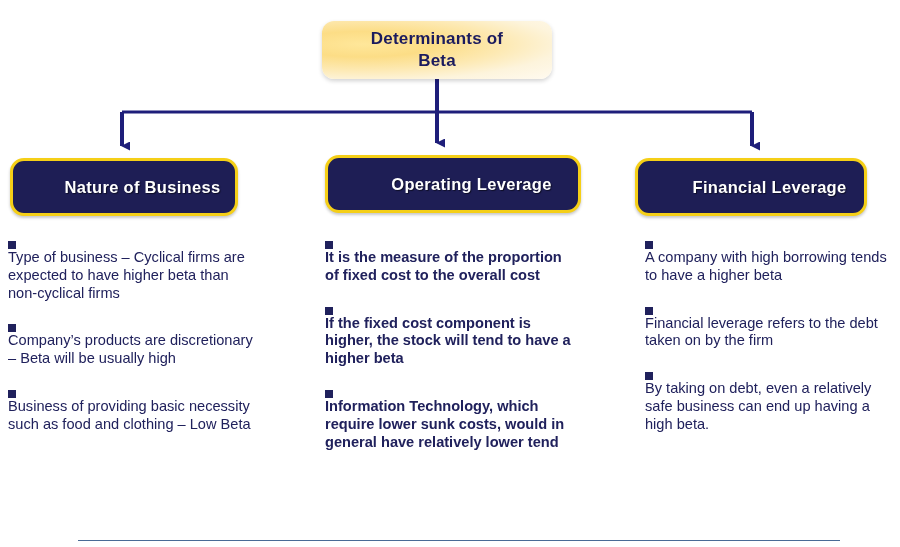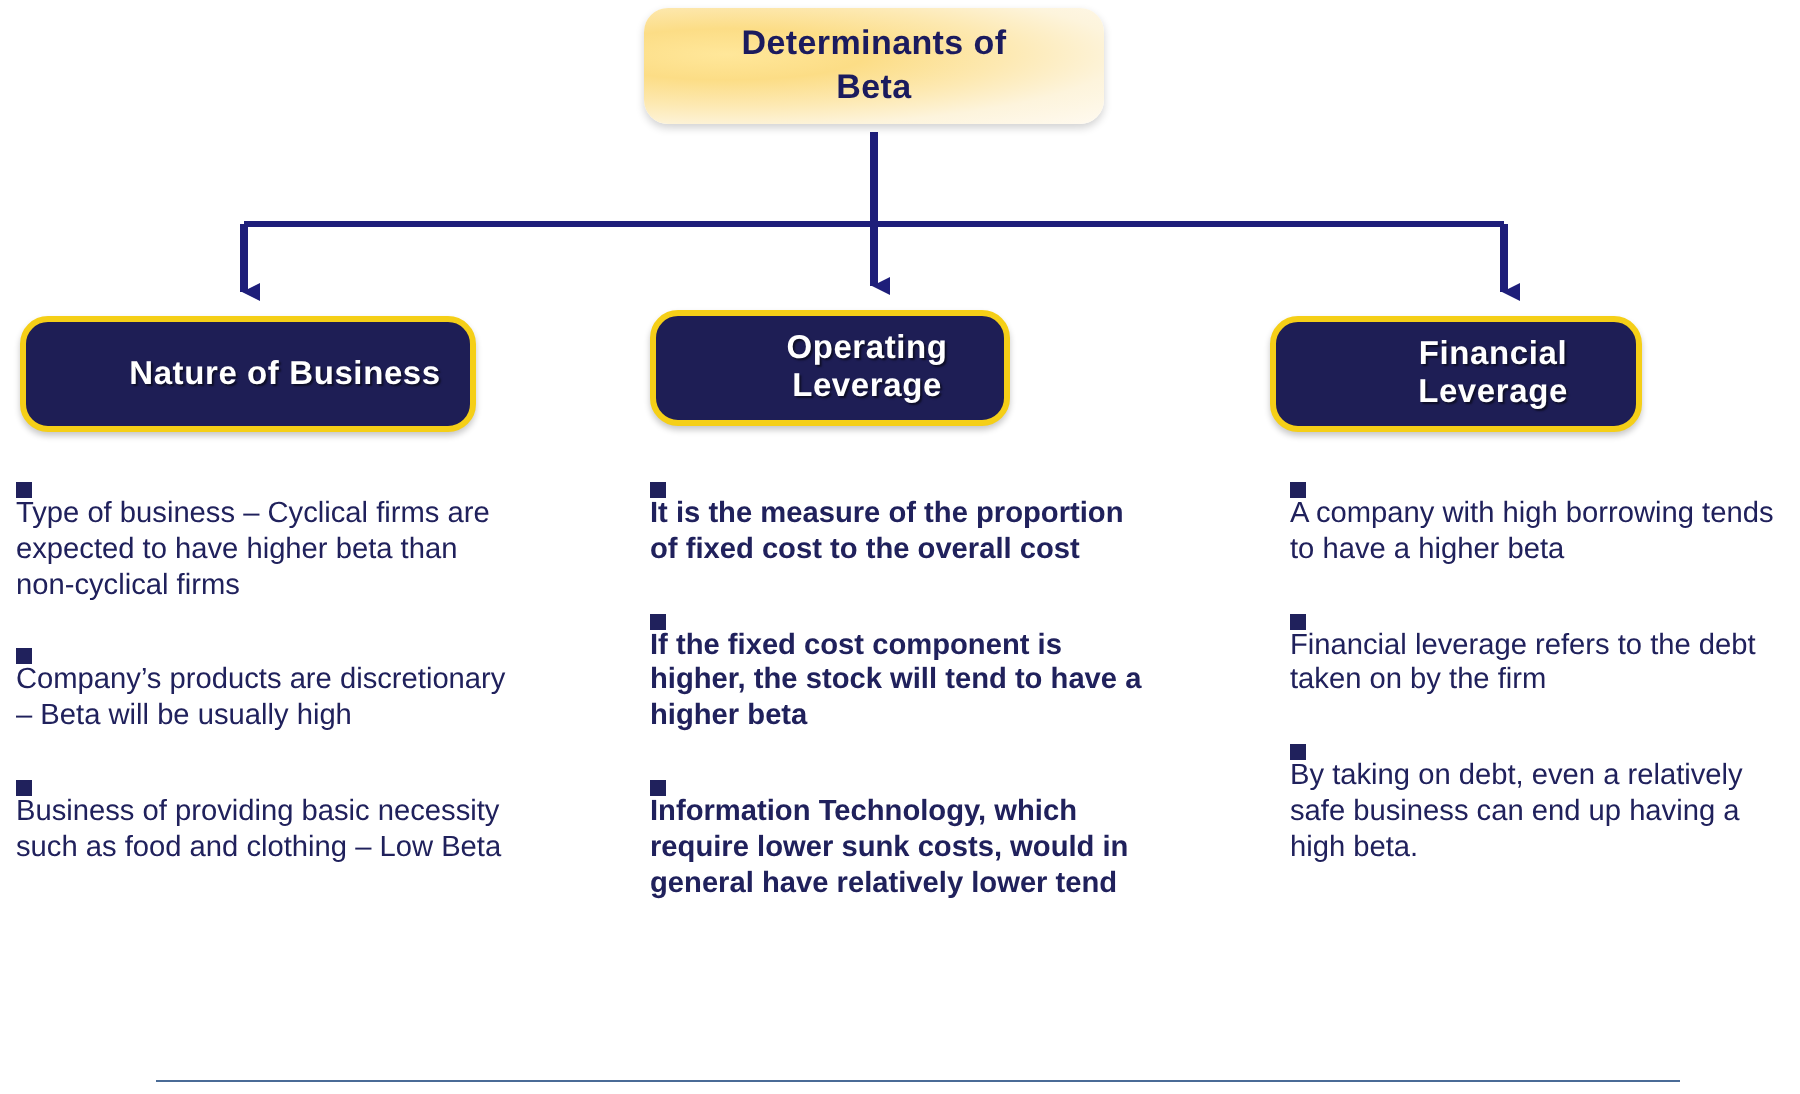--- a/index.html
+++ b/index.html
@@ -29,21 +29,21 @@
     left: 0; top: 0;
     width: 900px;
     height: 547px;
     pointer-events: none;
   }
 
   
   .root-box {
     position: absolute;
     left: 322px;
-    top: 4px;
+    top: 21px;
     width: 230px;
     height: 58px;
     border-radius: 12px;
     background:
       radial-gradient(ellipse at 18% 40%, #ffe79a 0%, #fcdd86 26%, #fde9b2 52%, #fdf4dc 74%, #fffaf0 100%);
     box-shadow: 0 2px 4px rgba(0,0,0,0.18);
     display: flex;
     align-items: center;
     justify-content: center;
     box-sizing: border-box;
@@ -74,22 +74,22 @@
   .cat-title {
     color: #ffffff;
     font-size: 16.5px;
     font-weight: bold;
     text-align: center;
     letter-spacing: 0.3px;
     text-shadow: 1px 1px 1px rgba(0,0,0,0.55);
   }
 
   .cat-box.c0 { left: 10px;  top: 158px; width: 228px; }
-  .cat-box.c1 { left: 325px; top: 155px; width: 180px; }
-  .cat-box.c2 { left: 635px; top: 158px; width: 186px; }
+  .cat-box.c1 { left: 325px; top: 155px; width: 256px; }
+  .cat-box.c2 { left: 635px; top: 158px; width: 232px; }
 
   
   .col {
     position: absolute;
     top: 236px;
   }
   .col.b0 { left: 8px;   width: 248px; }
   .col.b1 { left: 325px; width: 254px; font-weight: bold; }
   .col.b2 { left: 645px; width: 248px; }
 

